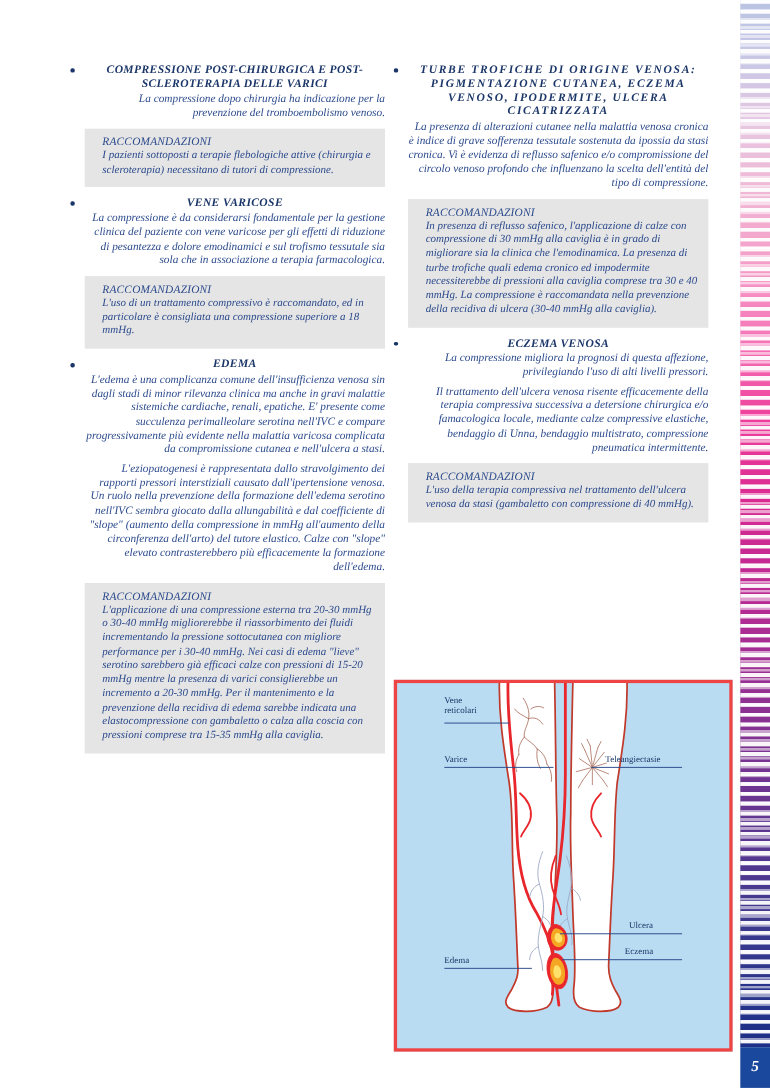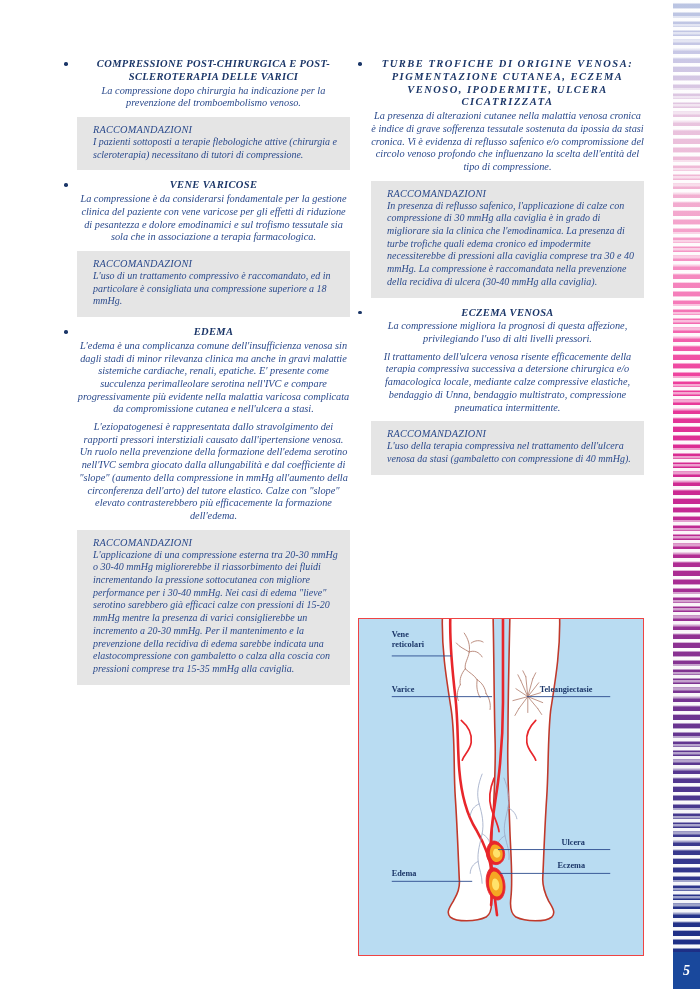--- a/index.html
+++ b/index.html
@@ -90,21 +90,21 @@
     margin:0 0 1px 0;
     text-align:center;
   }
   .bullet-title.spaced{letter-spacing:1.5px;}
   .body-text{
     font-family:"Liberation Serif", serif;
     color:#2b4a8c;
     font-size:10.3px;font-style:italic;
     line-height:1.235;
     margin:0 0 5px 0;
-    text-align:center;
+    text-align:right;
   }
   .body-text:last-child{margin-bottom:0;}
 
   .recbox{
     background:#e5e5e5;
     padding:7px 10px 9px 16px;
     margin:7px 0 9px 13px;
   }
   .recbox .rec-head{
     font-family:"Liberation Serif", serif;
@@ -112,25 +112,24 @@
     margin:0 0 1px 0;letter-spacing:.2px;
   }
   .recbox .rec-body{
     font-family:"Liberation Serif", serif;
     color:#2b4a8c;font-size:10px;font-style:italic;
     line-height:1.27;margin:0;
   }
 
   
   .illus{
-    position:absolute;left:358px;top:618px;width:286px;height:338px;
+    position:absolute;left:358px;top:618px;width:308px;height:338px;
     background:#b9dcf2;
-    border:1px solid #ef4444;
+    border:3px solid #ef4444;
     box-sizing:border-box;
-    font-weight:bold;
   }
   .illus svg{display:block;width:100%;height:100%;}
   .lbl{
     font-family:"Liberation Serif", serif;
     font-size:8.3px;fill:#1b3668;
   }
 </style>
 </head>
 <body>
 

